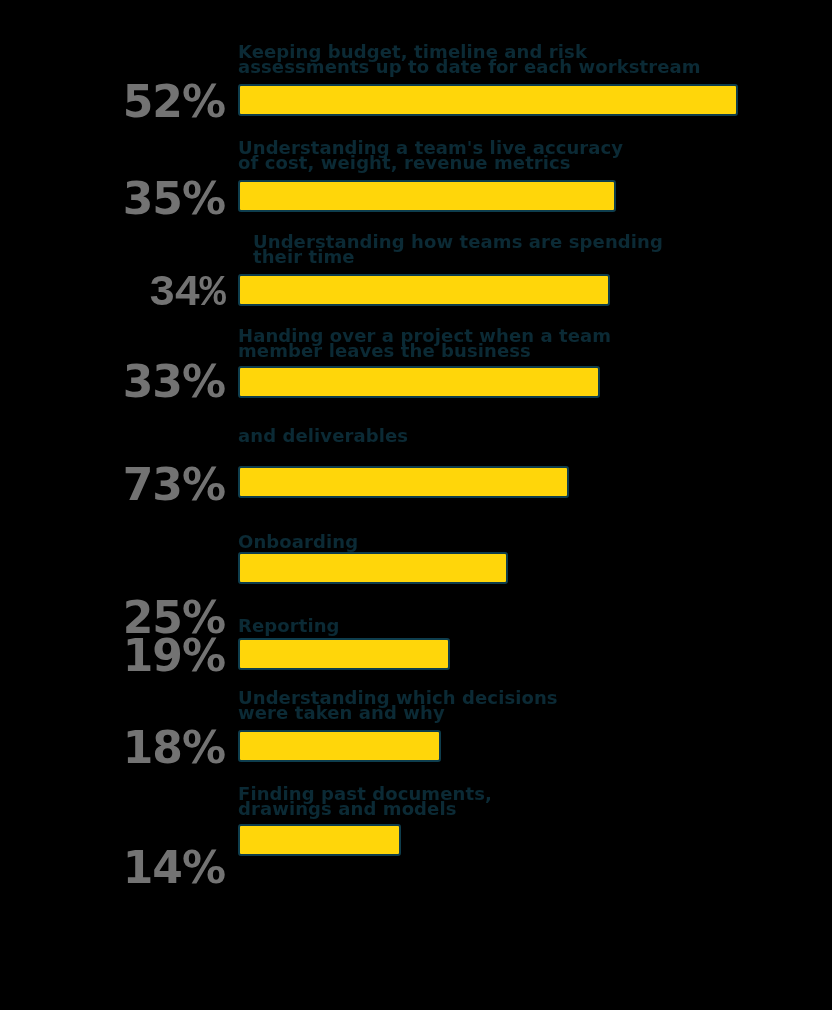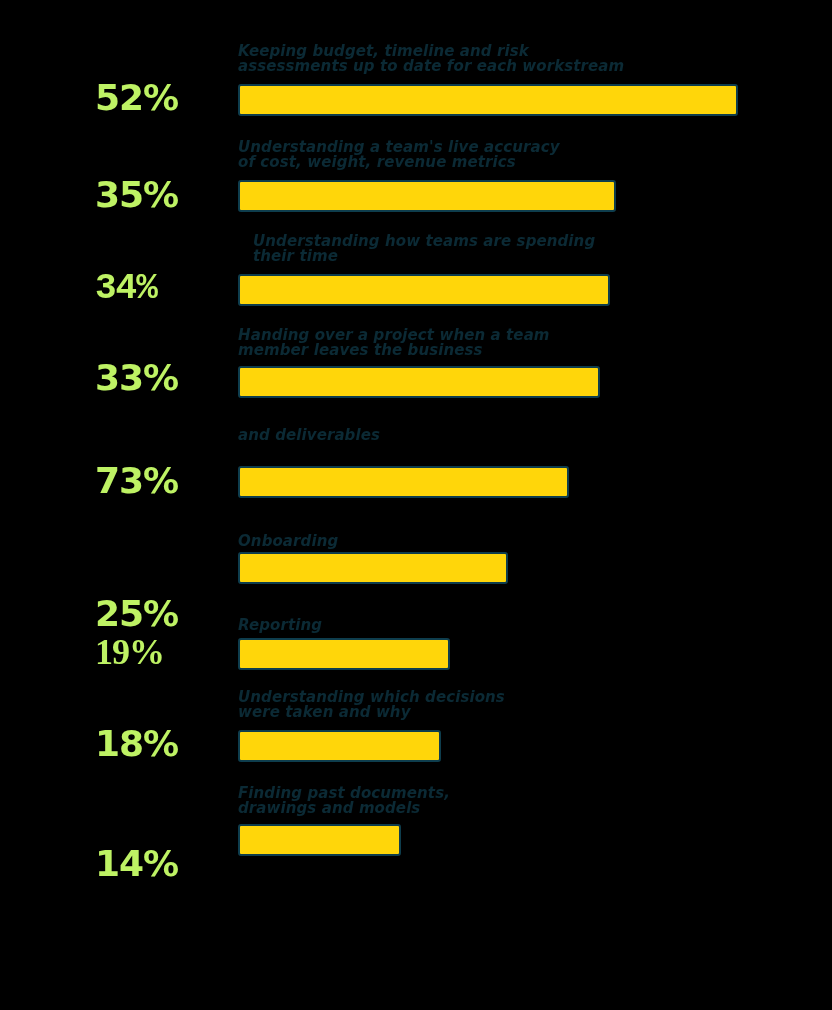--- a/index.html
+++ b/index.html
@@ -28,41 +28,41 @@
     position: absolute;
     left: 0;
     width: 832px;
   }
 
   
   .pct {
     position: absolute;
     width: 130px;
     left: 95px;
-    color: #bef264;
+    text-align: right;
+    color: #737373;
     font-family: "DejaVu Sans", sans-serif;
     font-weight: 700;
-    font-size: 36px;
+    font-size: 44px;
     letter-spacing: -1px;
     line-height: 1;
     white-space: nowrap;
   }
 
   
   .desc {
     position: absolute;
     left: 238px;
     width: 420px;
     color: #0b2a35;
     font-family: "DejaVu Sans", sans-serif;
     font-weight: 700;
-    font-size: 15px;
+    font-size: 18px;
     line-height: 15px;
     letter-spacing: 0.1px;
-    font-style: italic;
   }
   .desc span {
     display: block;
     white-space: nowrap;
   }
 
   
   .bar-track {
     position: absolute;
     left: 238px;
@@ -150,21 +150,21 @@
     <div class="desc" style="top:534px;">
       <span>Onboarding</span>
       <span></span>
     </div>
     <div class="bar-track" style="top:552px;width:270px;">
       <div class="bar-fill"></div>
     </div>
   </div>
 
   <div class="bar-row">
-    <div class="pct" style="top:634px;font-family:Liberation Serif, serif;">19%</div>
+    <div class="pct" style="top:634px;">19%</div>
     <div class="desc" style="top:618px;">
       <span>Reporting</span>
       <span></span>
     </div>
     <div class="bar-track" style="top:638px;width:212px;">
       <div class="bar-fill"></div>
     </div>
   </div>
 
   <div class="bar-row">

